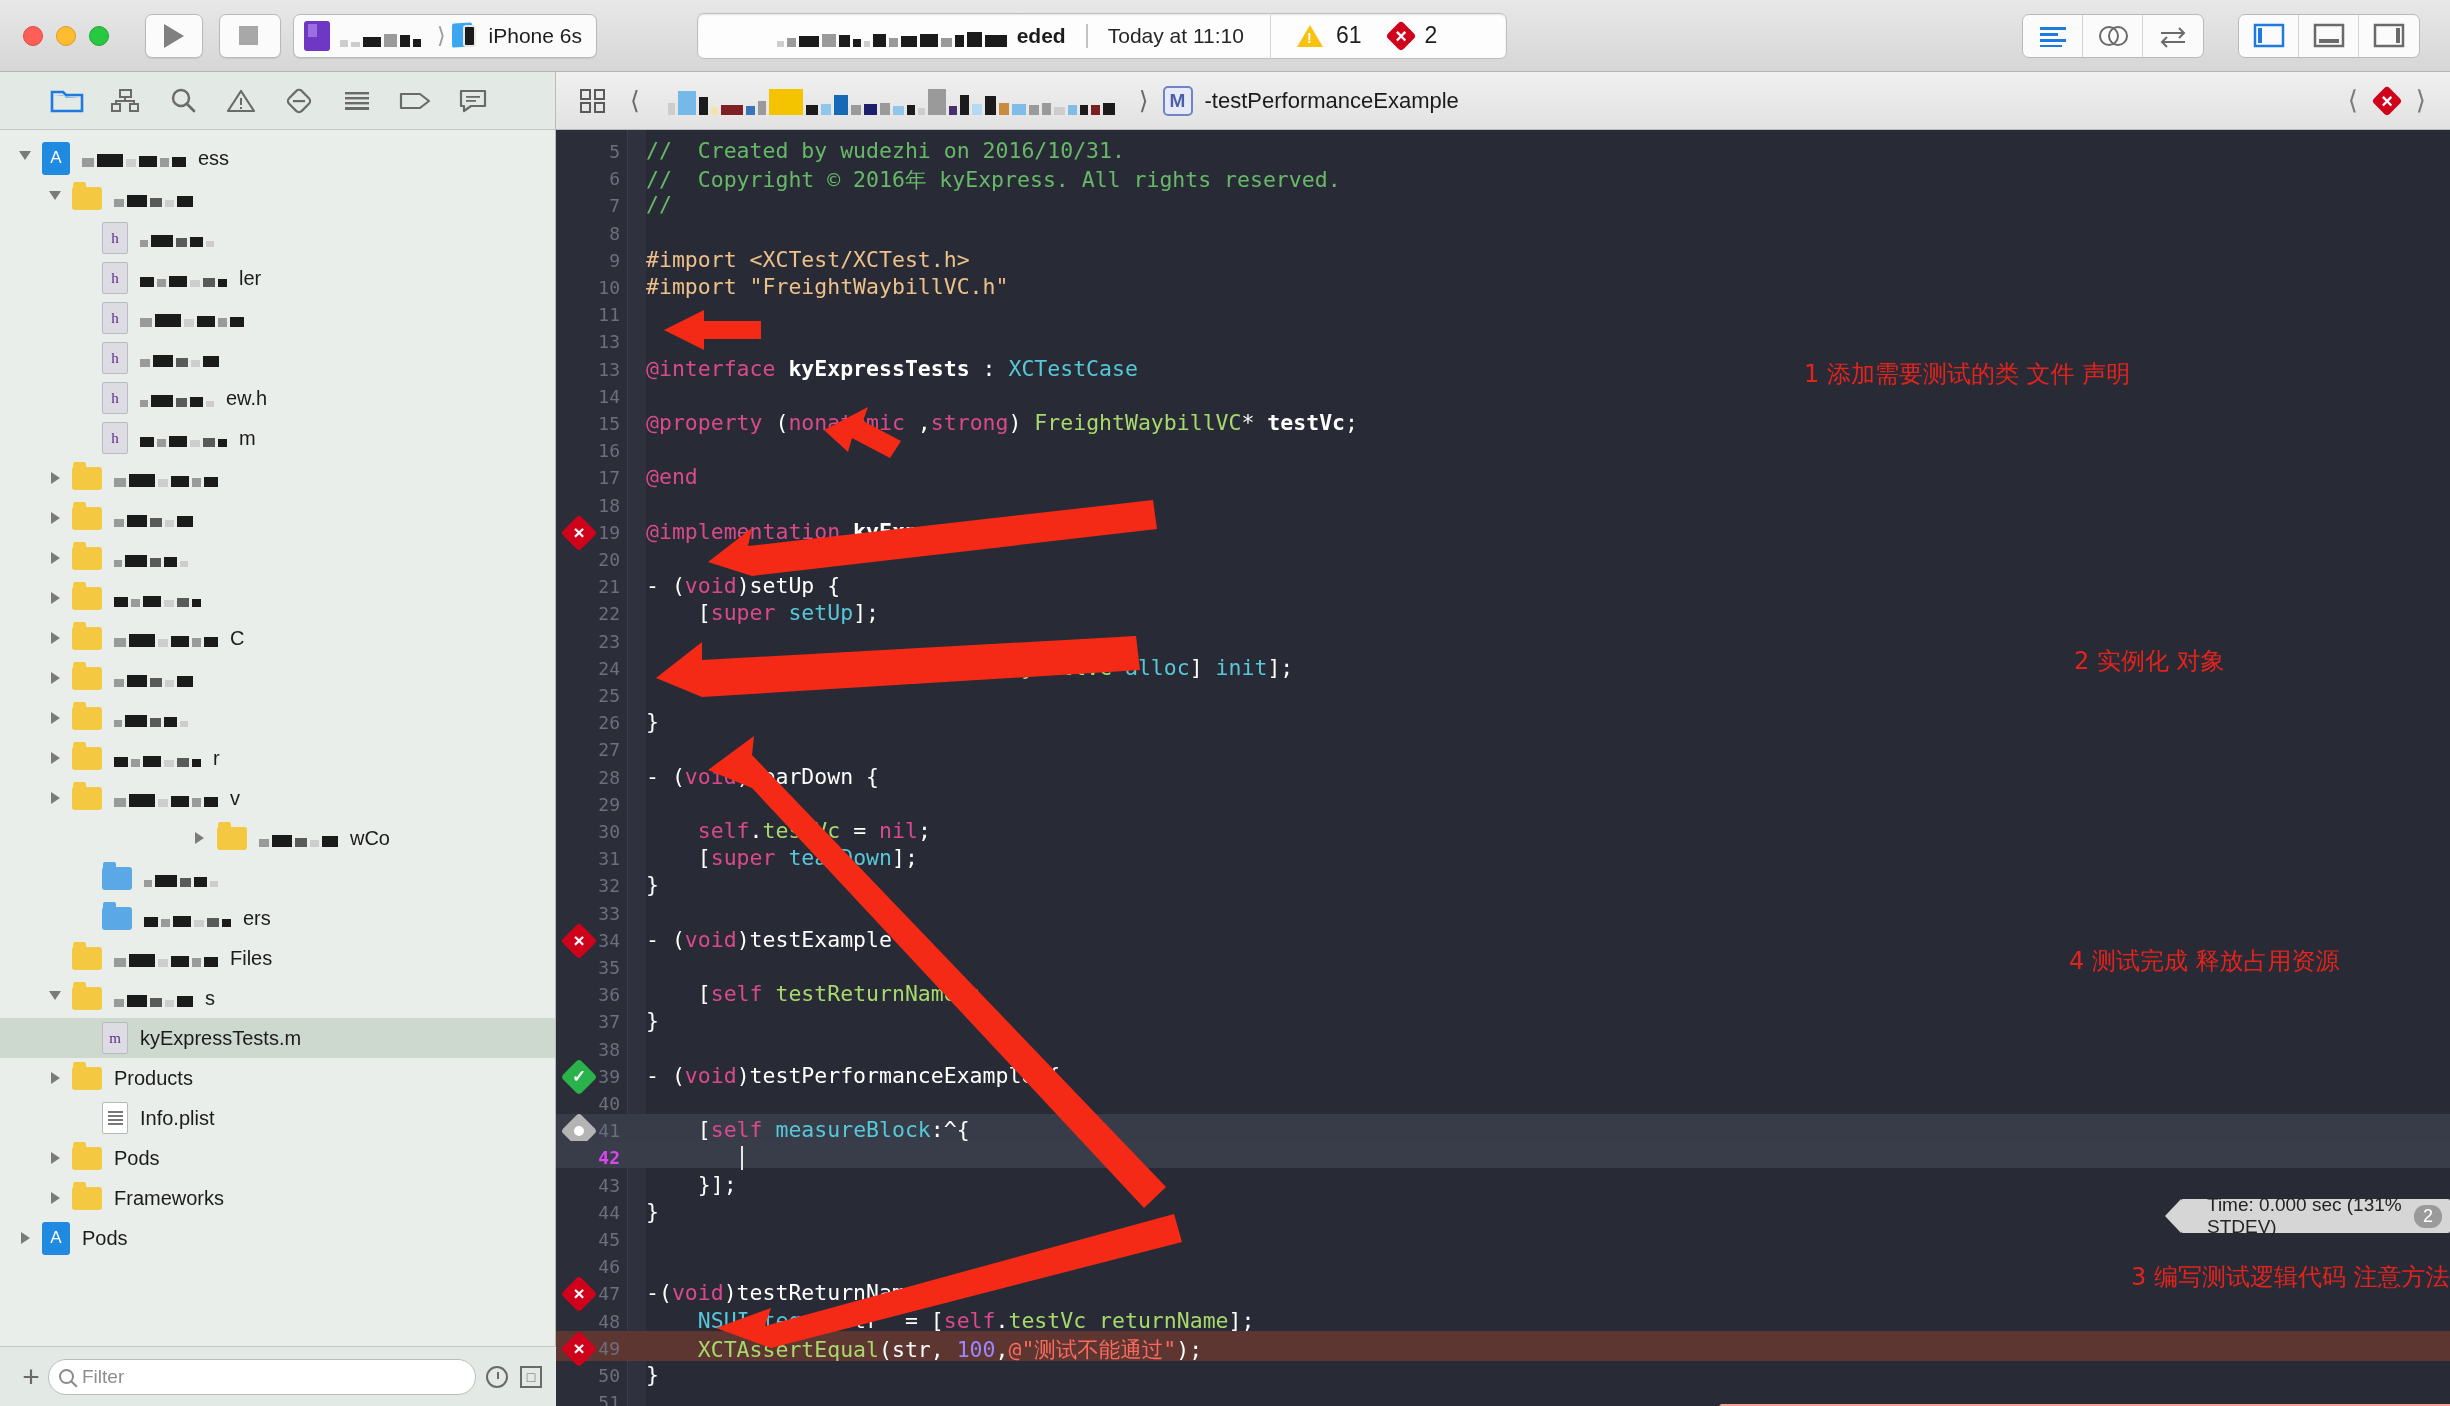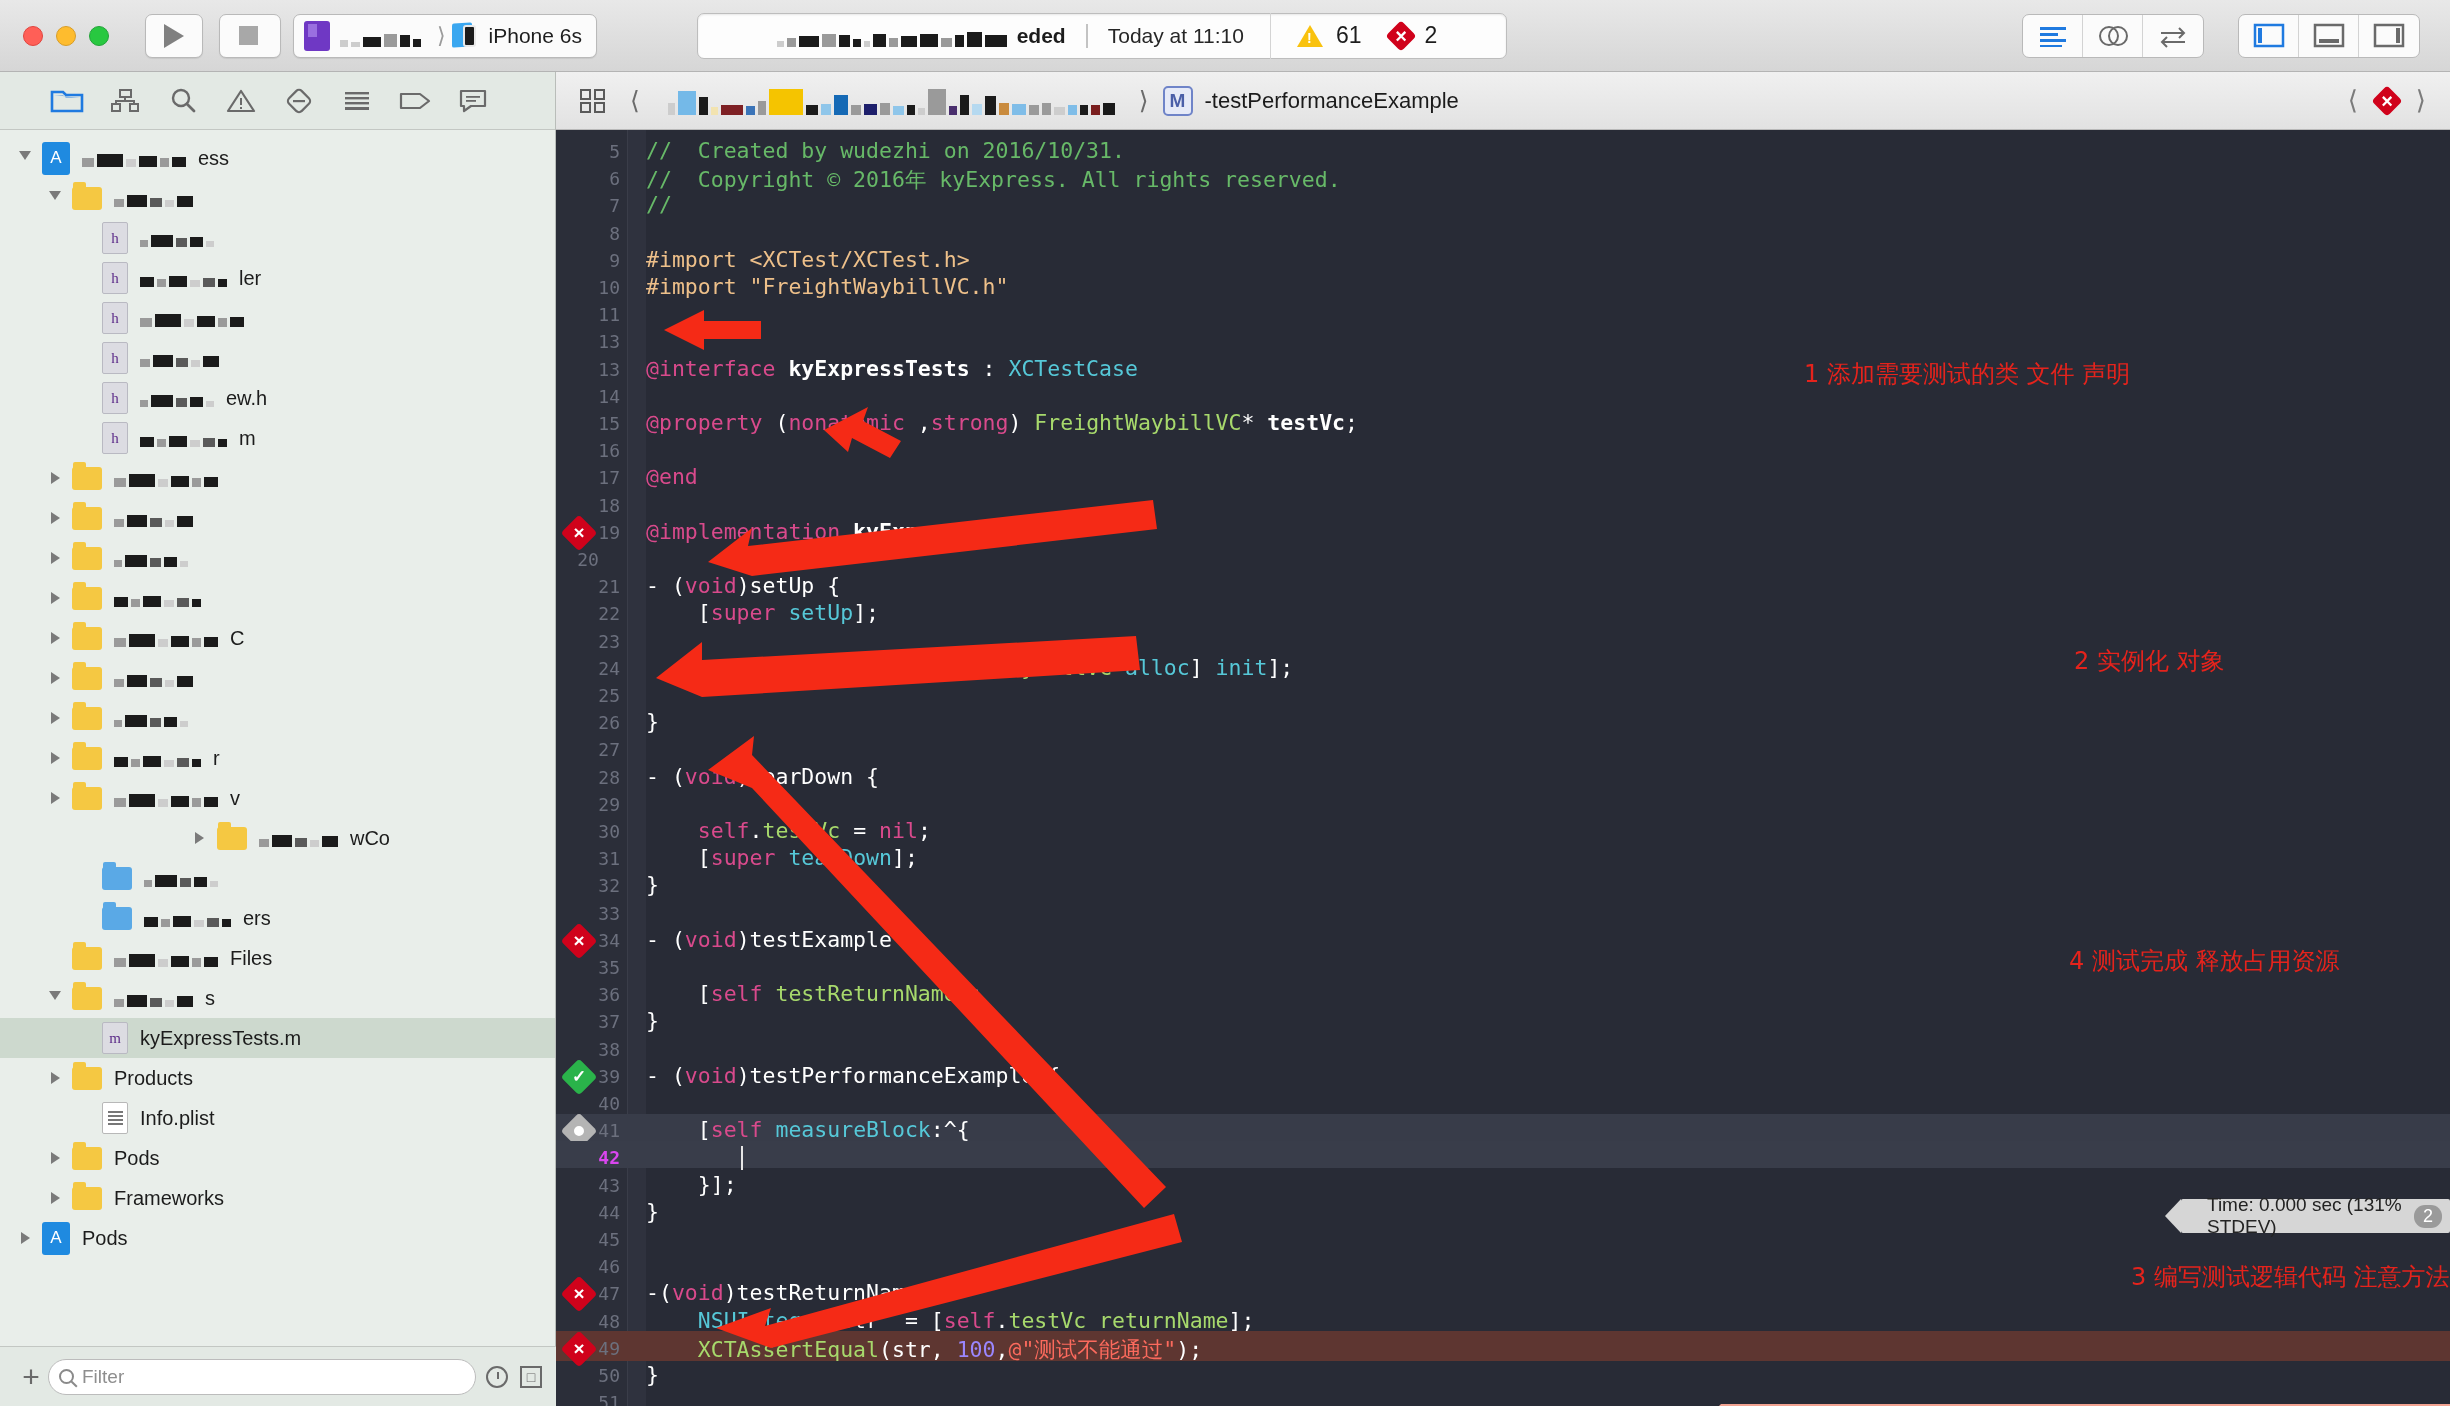--- a/index.html
+++ b/index.html
@@ -864,21 +864,21 @@
         <div class="codeline" style="top: 280px;"><span class="c-kw">@property </span><span class="c-plain">(</span><span class="c-kw">nonatomic</span><span class="c-plain"> ,</span><span class="c-kw">strong</span><span class="c-plain">) </span><span class="c-prop">FreightWaybillVC</span><span class="c-plain">* </span><span class="c-cls">testVc</span><span class="c-plain">;</span></div>
         <div class="ln" style="top: 310.2px;">16</div>
         <div class="codeline" style="top: 307.2px;"></div>
         <div class="ln" style="top: 337.4px;">17</div>
         <div class="codeline" style="top: 334.4px;"><span class="c-kw">@end</span></div>
         <div class="ln" style="top: 364.6px;">18</div>
         <div class="codeline" style="top: 361.6px;"></div>
         <div class="ln" style="top: 391.8px;">19</div>
         <div class="marker m-err" style="top: 389.8px;"></div>
         <div class="codeline" style="top: 388.8px;"><span class="c-kw">@implementation </span><span class="c-cls">kyExpressTests</span></div>
-        <div class="ln" style="top: 419px; text-align: center;">20</div>
+        <div class="ln" style="top: 419px;">20</div>
         <div class="codeline" style="top: 416px;"></div>
         <div class="ln" style="top: 446.2px;">21</div>
         <div class="codeline" style="top: 443.2px;"><span class="c-plain">- (</span><span class="c-kw">void</span><span class="c-plain">)setUp {</span></div>
         <div class="ln" style="top: 473.4px;">22</div>
         <div class="codeline" style="top: 470.4px;"><span class="c-plain">    [</span><span class="c-kw">super </span><span class="c-meth">setUp</span><span class="c-plain">];</span></div>
         <div class="ln" style="top: 500.6px;">23</div>
         <div class="codeline" style="top: 497.6px;"></div>
         <div class="ln" style="top: 527.8px;">24</div>
         <div class="codeline" style="top: 524.8px;"><span class="c-plain">    </span><span class="c-self">self</span><span class="c-plain">.</span><span class="c-prop">testVc</span><span class="c-plain"> = [[</span><span class="c-prop">FreightWaybillVC</span><span class="c-plain"> </span><span class="c-meth">alloc</span><span class="c-plain">] </span><span class="c-meth">init</span><span class="c-plain">];</span></div>
         <div class="ln" style="top: 555px;">25</div>

